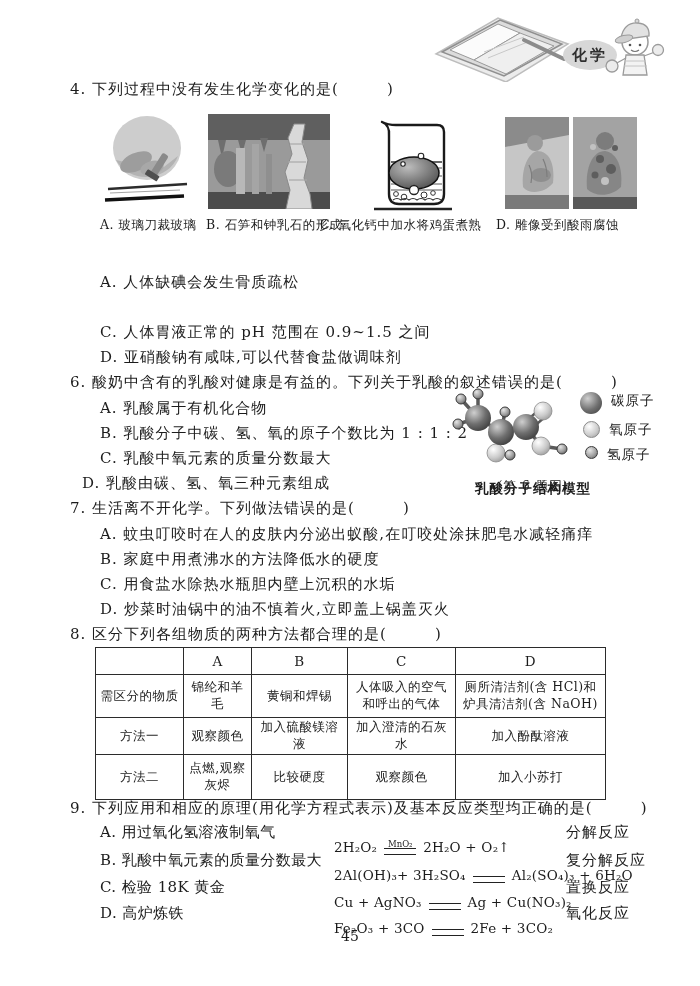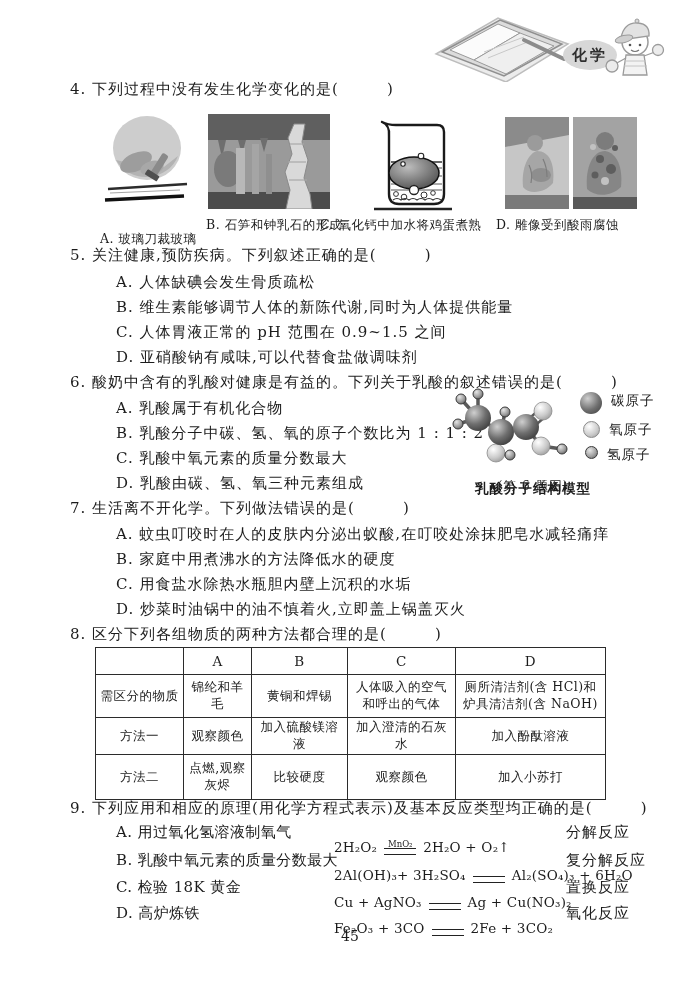--- a/index.html
+++ b/index.html
@@ -1,20 +1,20 @@
 <!DOCTYPE html>
 <html><head>
 <meta charset="utf-8">
 <style>
   html,body{margin:0;padding:0;background:#fff;}
   .page{position:relative;width:700px;height:986px;background:#ffffff;overflow:hidden;
         font-family:"DejaVu Serif","Liberation Serif",serif;color:#1c1c1c;}
   .t{position:absolute;white-space:pre;font-size:15px;letter-spacing:1px;line-height:1.2;}
   .stem{font-size:15px;}
-  .opt{font-size:15px;margin-left:16px;}
+  .opt{font-size:15px;}
   .cap{font-size:12.5px;letter-spacing:0.5px;}
   .fig{position:absolute;}
   
   .tblwrap{position:absolute;left:95px;top:647px;}
   table.tbl{border-collapse:collapse;table-layout:fixed;font-family:inherit;}
   table.tbl td{border:1px solid #2b2b2b;text-align:center;vertical-align:middle;
                font-size:12.5px;letter-spacing:0.5px;padding:1px 3px;color:#1c1c1c;}
   tr.r0 td{height:24px;font-size:13.5px;}
   tr.r1 td{height:40px;}
   tr.r2 td{height:28px;}
@@ -152,36 +152,34 @@
     <path d="M82,72 C80,50 88,34 100,34 C112,36 118,50 116,70 C106,80 90,80 82,72 Z" fill="#868686"></path>
     <circle cx="95" cy="42" r="4" fill="#5e5e5e"></circle>
     <circle cx="106" cy="52" r="5" fill="#5e5e5e"></circle>
     <circle cx="90" cy="58" r="3.5" fill="#5e5e5e"></circle>
     <circle cx="110" cy="31" r="3" fill="#5e5e5e"></circle>
     <circle cx="100" cy="64" r="4" fill="#c2c2c2"></circle>
     <circle cx="88" cy="30" r="3" fill="#c2c2c2"></circle>
     <rect x="68" y="80" width="64" height="12" fill="#595959"></rect>
   </svg>
 
-  <div class="t cap" style="left:100px;top:231px">A. 玻璃刀裁玻璃</div>
+  <div class="t cap" style="left:100px;top:217px">A. 玻璃刀裁玻璃</div>
   <div class="t cap" style="left:206px;top:217px">B. 石笋和钟乳石的形成</div>
   <div class="t cap" style="left:320px;top:217px">C. 氧化钙中加水将鸡蛋煮熟</div>
   <div class="t cap" style="left:496px;top:217px">D. 雕像受到酸雨腐蚀</div>
 
-  <div class="t stem" style="left:70px;top:246px">5. 关注健康,预防疾病。下列叙述正确的是(　　　)</div>
   <div class="t opt" style="left:100px;top:273px">A. 人体缺碘会发生骨质疏松</div>
-  <div class="t opt" style="left:100px;top:298px">B. 维生素能够调节人体的新陈代谢,同时为人体提供能量</div>
   <div class="t opt" style="left:100px;top:323px">C. 人体胃液正常的 pH 范围在 0.9~1.5 之间</div>
   <div class="t opt" style="left:100px;top:348px">D. 亚硝酸钠有咸味,可以代替食盐做调味剂</div>
 
   <div class="t stem" style="left:70px;top:373px">6. 酸奶中含有的乳酸对健康是有益的。下列关于乳酸的叙述错误的是(　　　)</div>
   <div class="t opt" style="left:100px;top:399px">A. 乳酸属于有机化合物</div>
   <div class="t opt" style="left:100px;top:424px">B. 乳酸分子中碳、氢、氧的原子个数比为 1 : 1 : 2</div>
   <div class="t opt" style="left:100px;top:449px">C. 乳酸中氧元素的质量分数最大</div>
-  <div class="t opt" style="left:100px;top:474px">D. 乳酸由碳、氢、氧三种元素组成</div>
+  <div class="t opt" style="left:82px;top:474px">D. 乳酸由碳、氢、氧三种元素组成</div>
 
   <svg class="fig" style="left:448px;top:386px" width="130" height="78" viewBox="0 0 130 78">
     <defs>
       <radialGradient id="gC" cx="35%" cy="30%" r="80%">
         <stop offset="0" stop-color="#cfcfcf"></stop>
           <stop offset="55%" stop-color="#6f6f6f"></stop>
         <stop offset="100%" stop-color="#3a3a3a"></stop>
       </radialGradient>
       <radialGradient id="gO" cx="35%" cy="30%" r="80%">
         <stop offset="0" stop-color="#ffffff"></stop>

